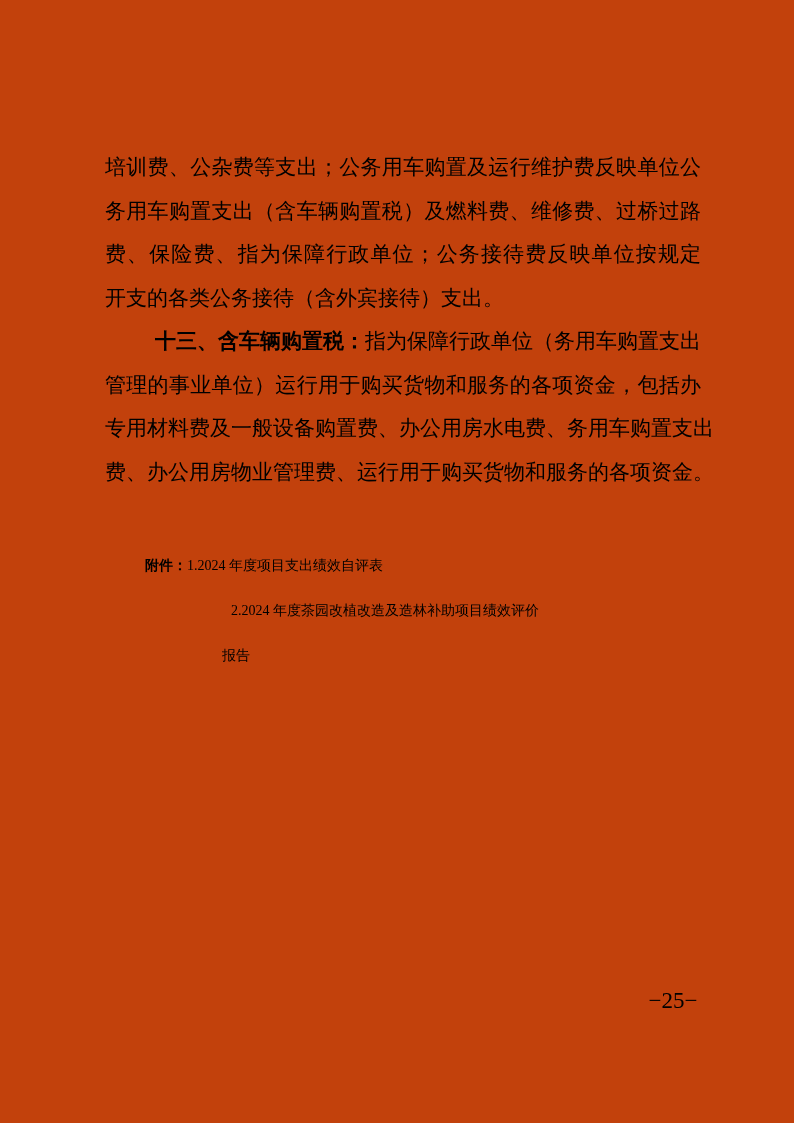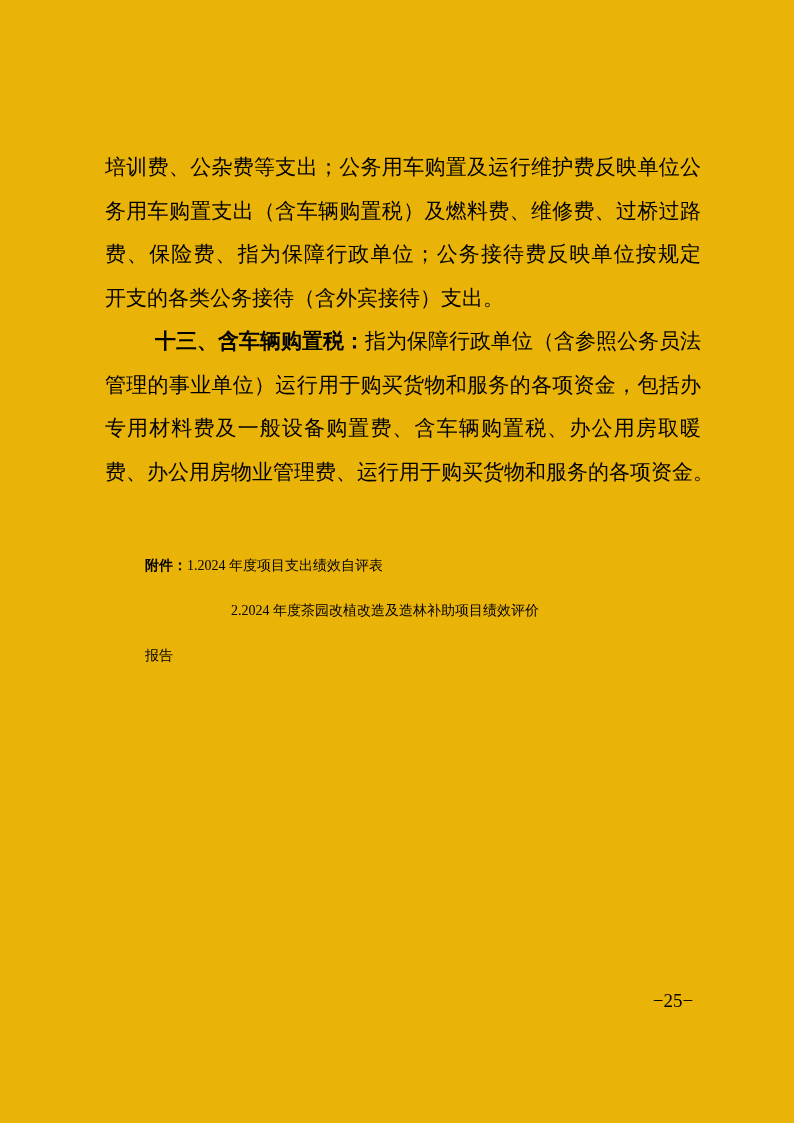--- a/index.html
+++ b/index.html
@@ -9,21 +9,21 @@
     height: 1123px;
     position: relative;
     overflow: hidden;
     font-family: "Liberation Serif", "DejaVu Serif", serif;
     color: #000000;
   }
   .page {
     position: absolute;
     left: 0; top: 0;
     width: 794px; height: 1123px;
-    background: #eab308;
+    background: #c2410c;
   }
   .text-block {
     position: absolute;
     left: 105px;
     top: 146px;
     width: 596px;
     font-size: 21px;
   }
   .line {
     height: 43.5px;
@@ -47,27 +47,27 @@
     width: 560px;
     font-size: 14px;
   }
   .attach-line {
     height: 45px;
     line-height: 45px;
     text-align: left;
     white-space: nowrap;
   }
   .attach-line.item2 { margin-left: 86px; }
-  .attach-line.item2-cont { }
+  .attach-line.item2-cont { margin-left: 77px; }
   .page-number {
     position: absolute;
     left: 648px;
     top: 988px;
     width: 50px;
-    font-size: 19px;
+    font-size: 23px;
     line-height: 26px;
     text-align: center;
     letter-spacing: 0px;
   }
 </style>
 </head>
 <body>
 
 <div class="page">
 
@@ -75,24 +75,24 @@
 
     <div>
       <div class="line">培训费、公杂费等支出；公务用车购置及运行维护费反映单位公</div>
       <div class="line">务用车购置支出（含车辆购置税）及燃料费、维修费、过桥过路</div>
       <div class="line">费、保险费、指为保障行政单位；公务接待费反映单位按规定</div>
       <div class="line flush-left">开支的各类公务接待（含外宾接待）支出。</div>
     </div>
 
     <div>
       <div class="line indent-2">
-        <span class="bold">十三、含车辆购置税：</span><span>指为保障行政单位（含参照公务员法</span>
+        <span class="bold">十三、含车辆购置税：</span><span>指为保障行政单位（务用车购置支出</span>
       </div>
       <div class="line">管理的事业单位）运行用于购买货物和服务的各项资金，包括办</div>
-      <div class="line">专用材料费及一般设备购置费、含车辆购置税、办公用房取暖</div>
+      <div class="line">专用材料费及一般设备购置费、办公用房水电费、务用车购置支出</div>
       <div class="line">费、办公用房物业管理费、运行用于购买货物和服务的各项资金。</div>
     </div>
 
   </div>
 
   <div class="attachments">
     <div class="attach-line">
       <span class="bold">附件：</span><span>1.2024 年度项目支出绩效自评表</span>
     </div>
     <div class="attach-line item2">2.2024 年度茶园改植改造及造林补助项目绩效评价</div>

